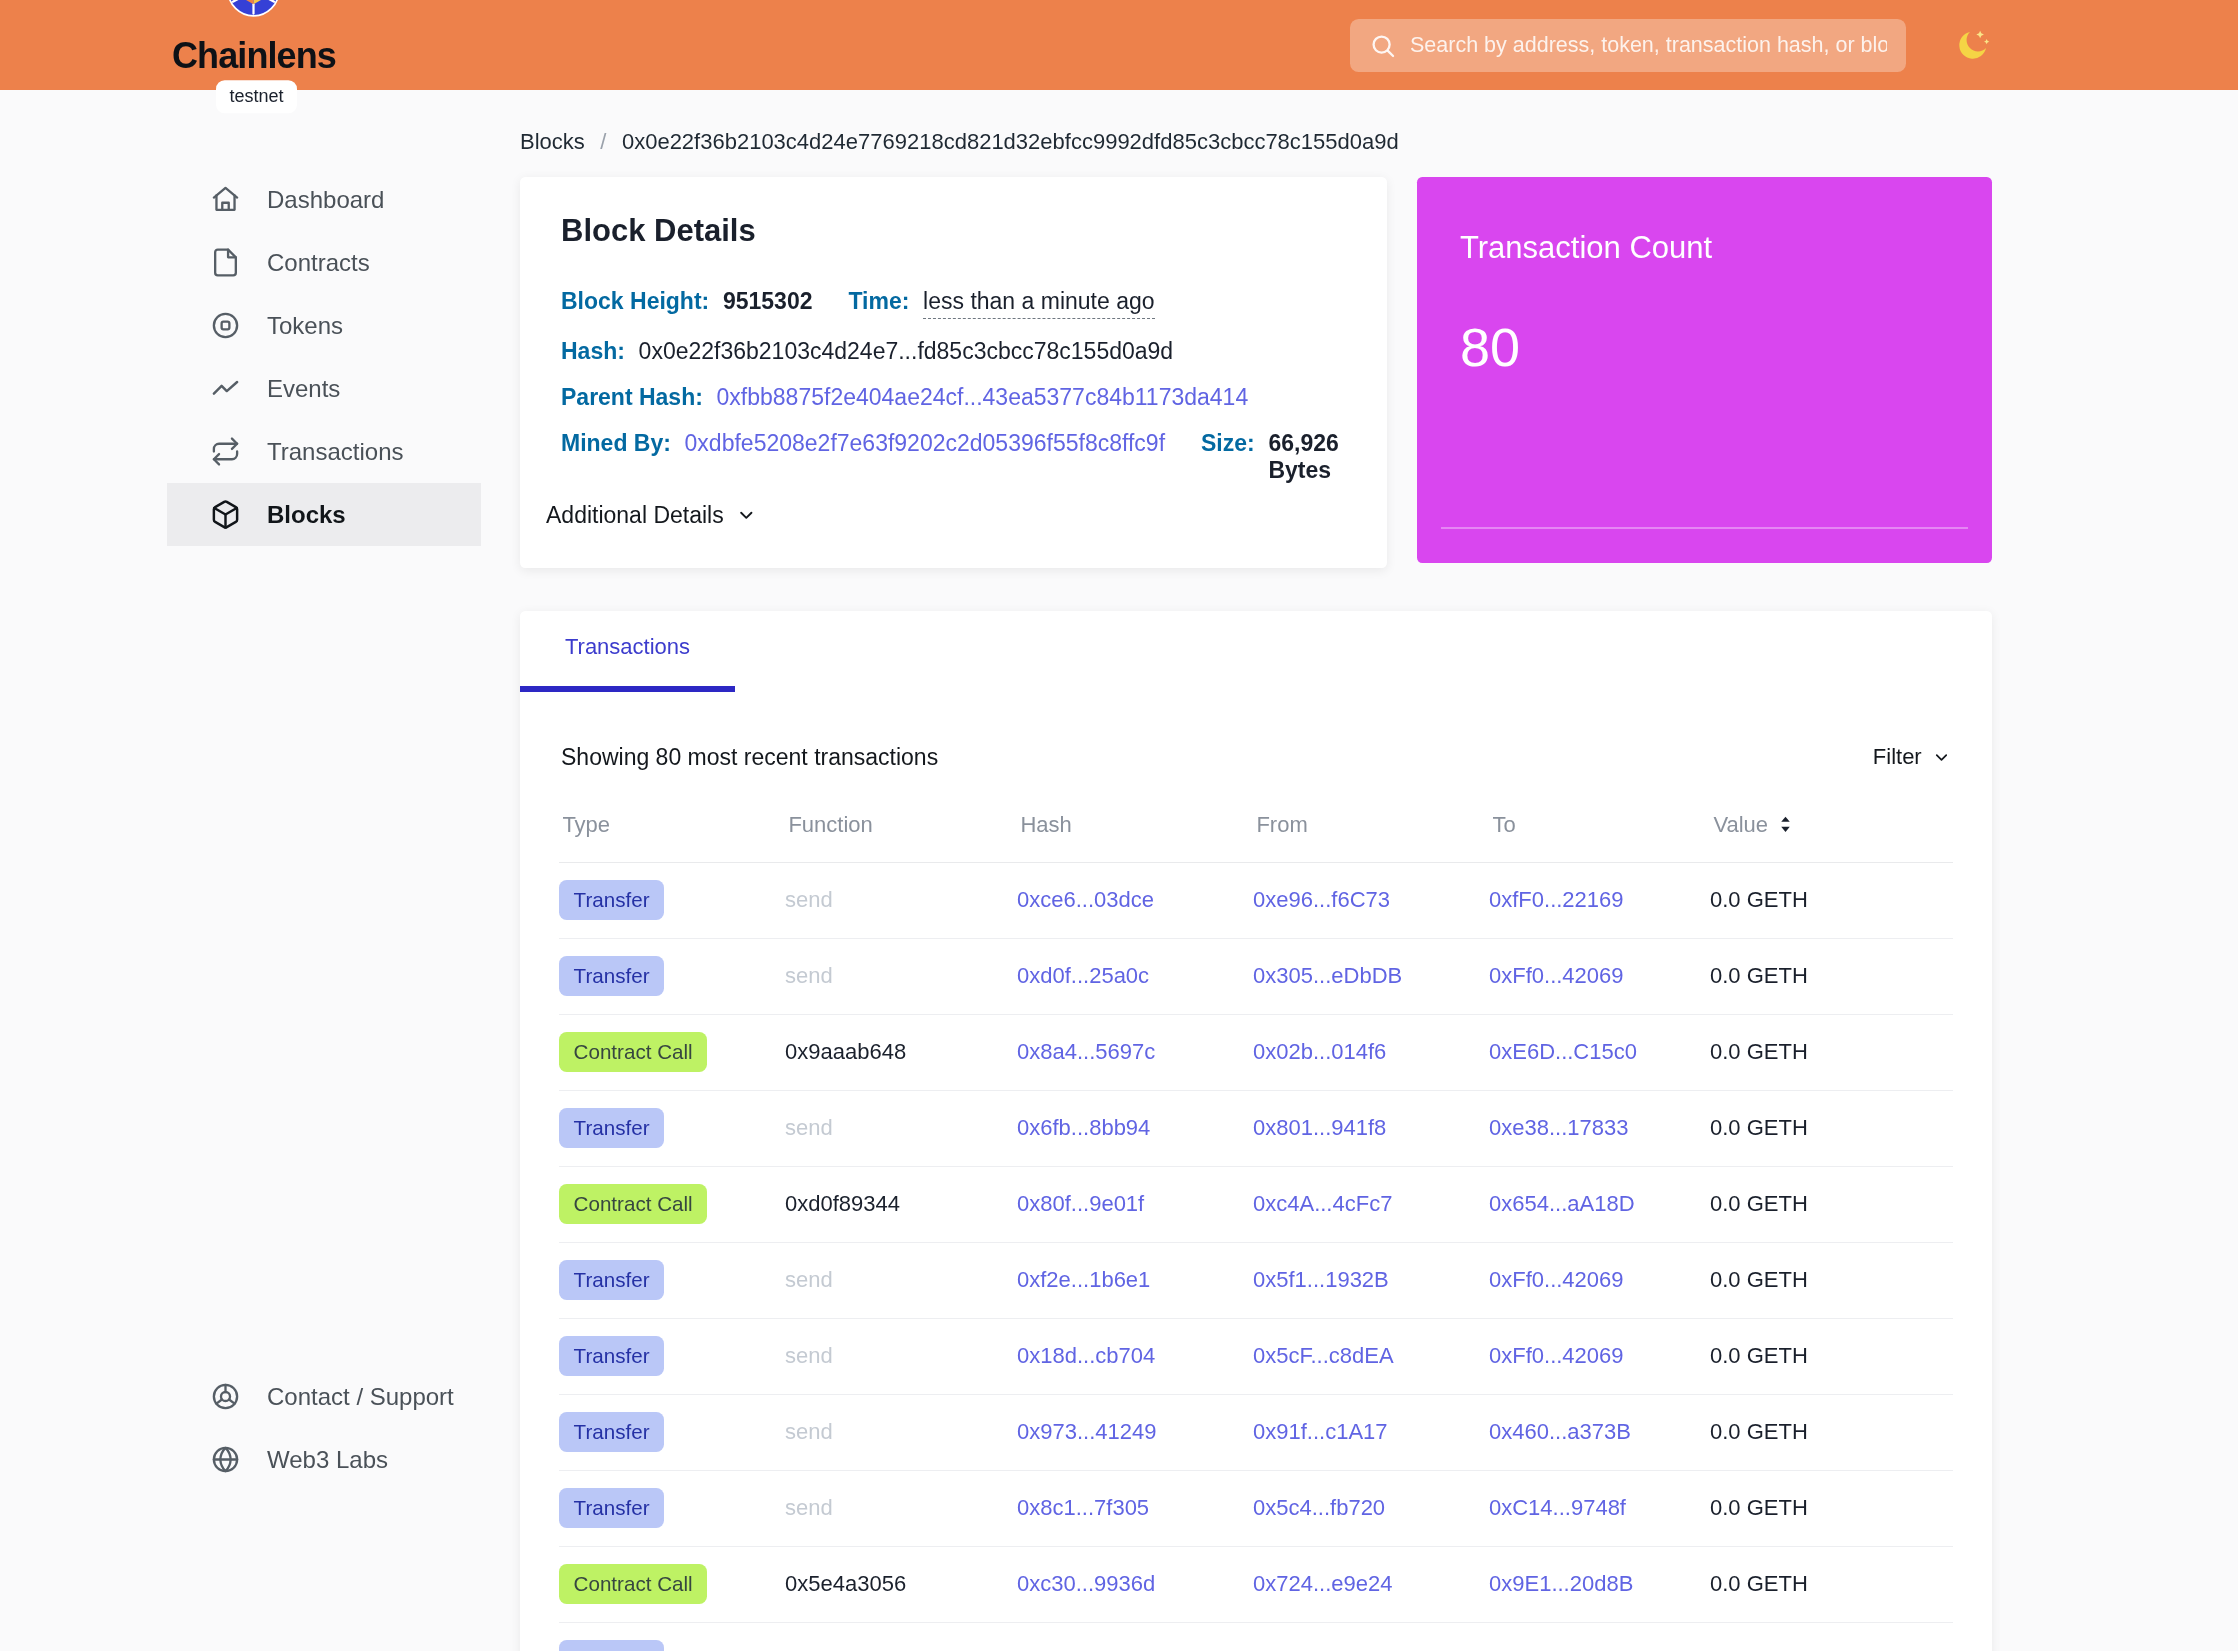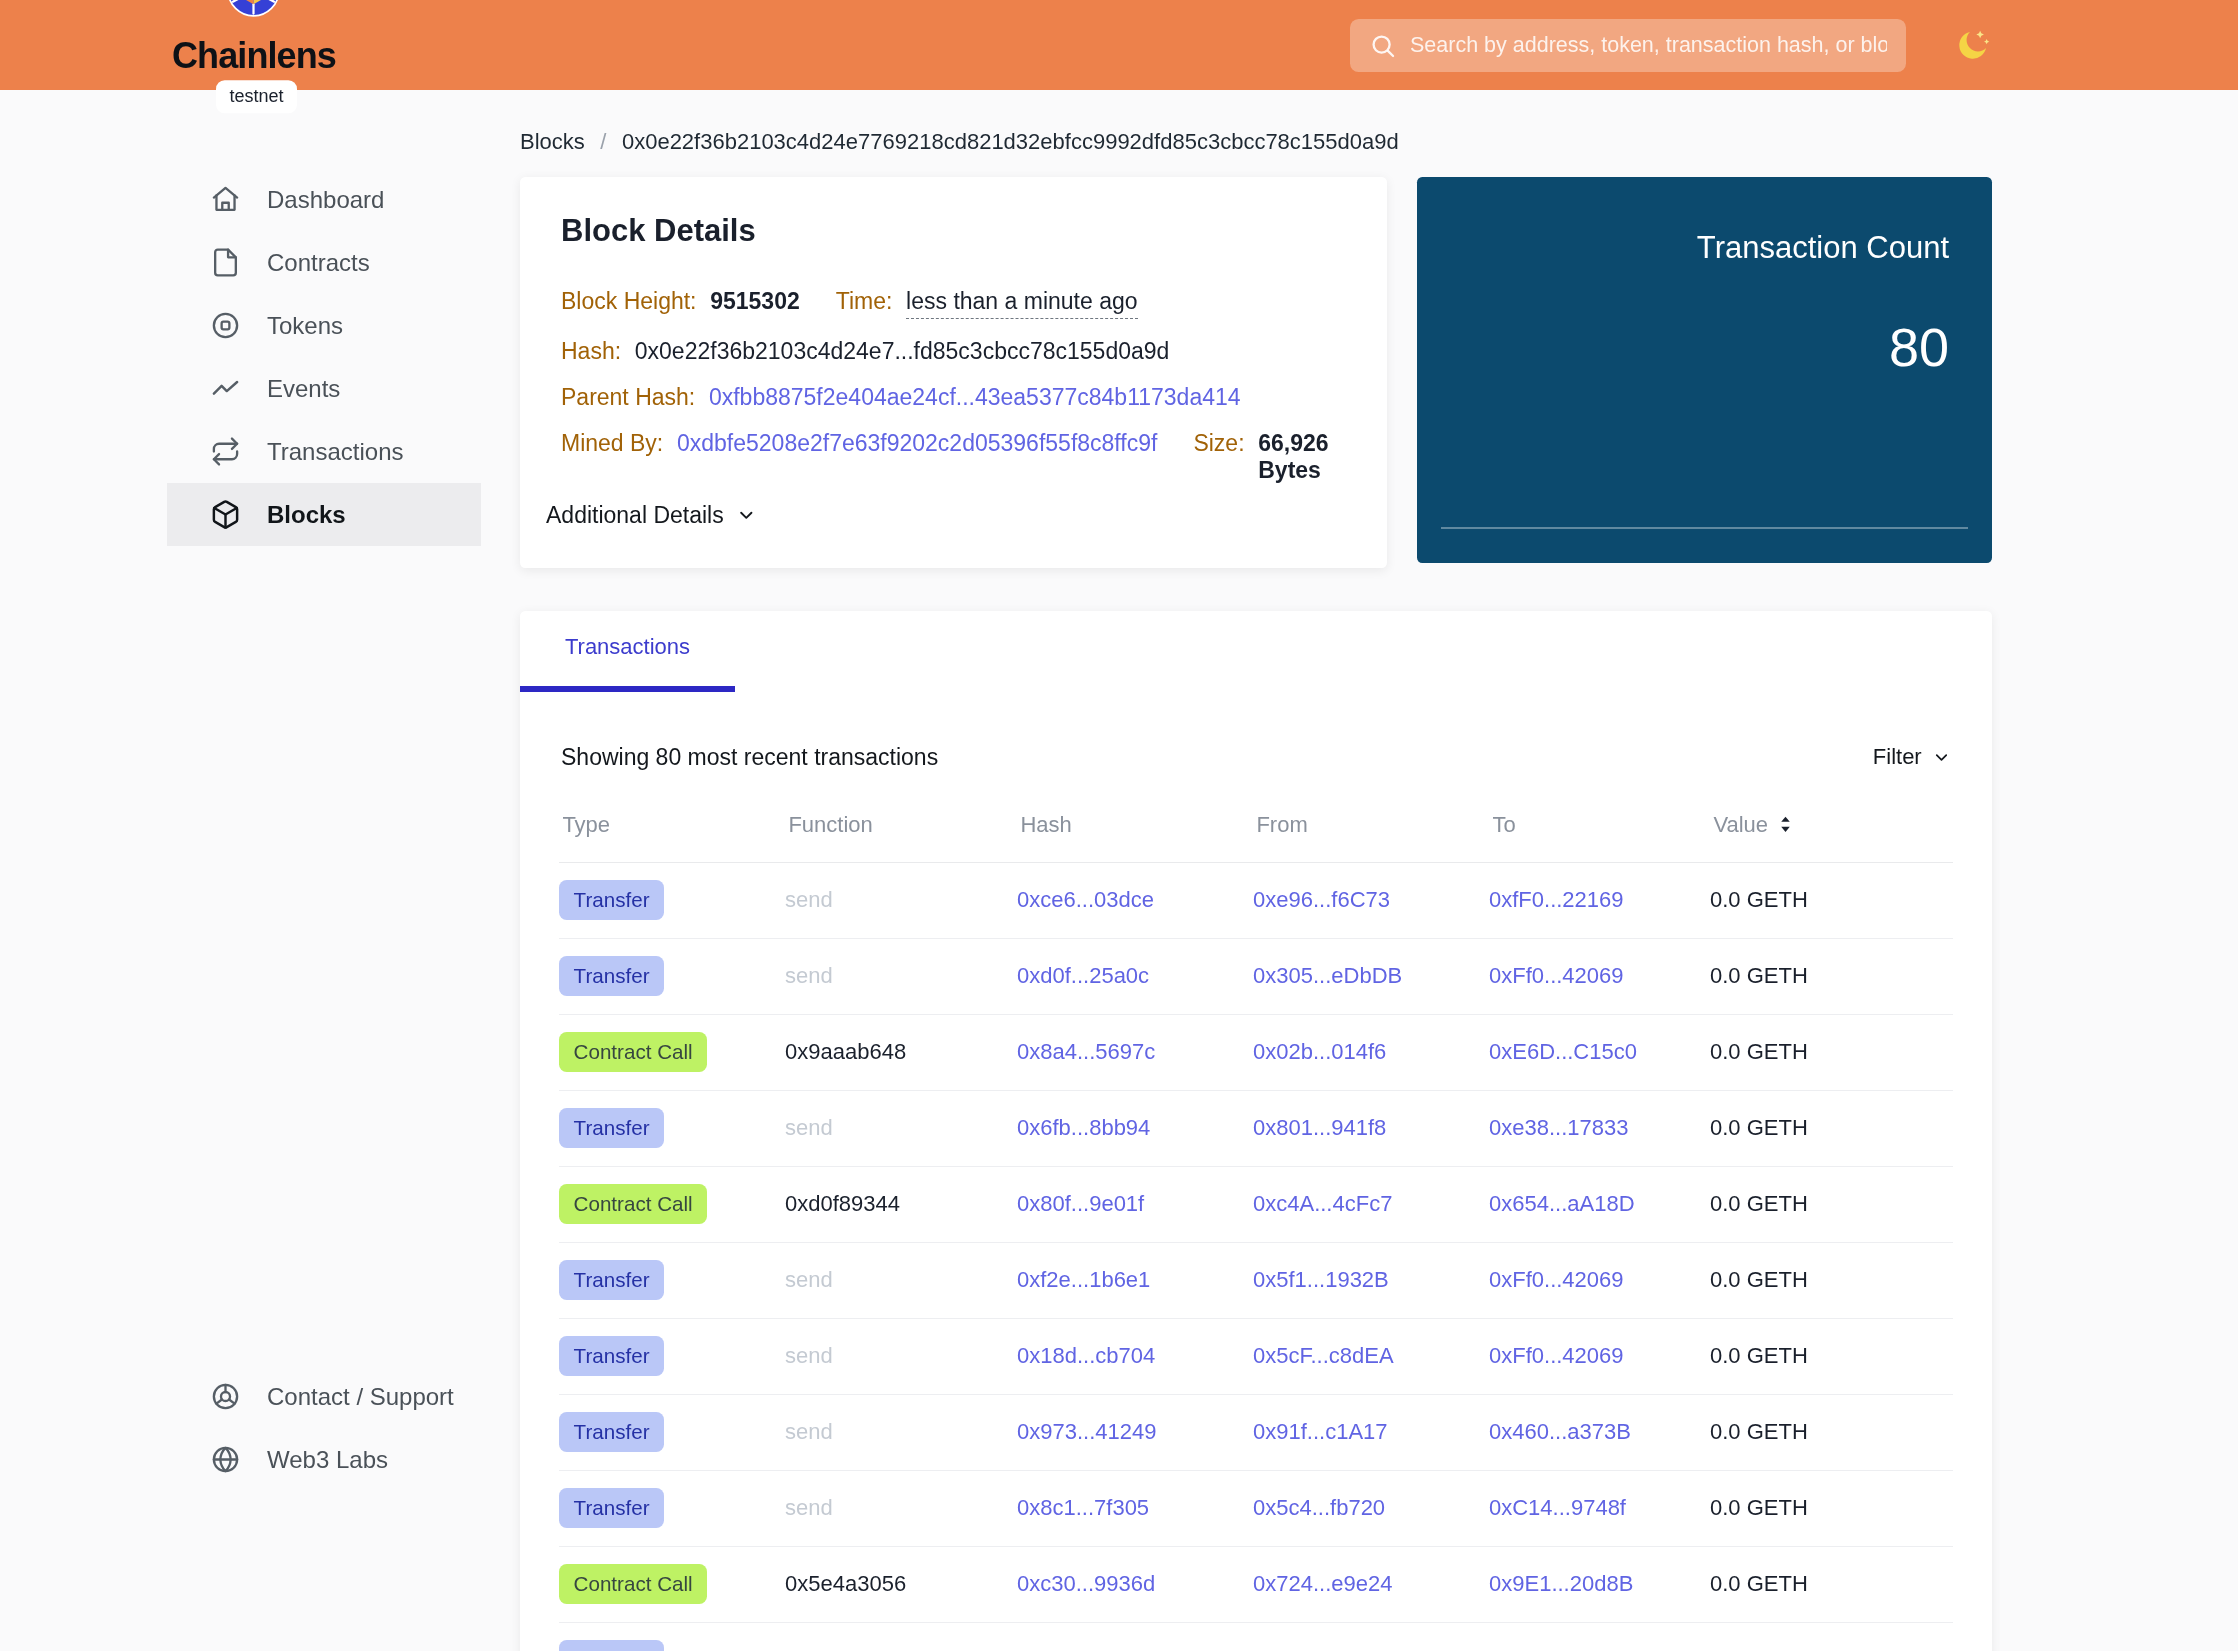--- a/index.html
+++ b/index.html
@@ -59,33 +59,33 @@
   .breadcrumb .crumb-current { color:#1f2933; }
 
   
   .cards-row { display:flex; gap:30px; margin-top:21.5px; }
   .details-card {
     width:867px; height:391px; background:#ffffff; border-radius:5.2px;
     box-shadow:0 2.6px 10.3px rgba(0,0,0,0.07); padding:36px 41px; position:relative;
   }
   .details-title { font-size:31px; font-weight:600; margin-bottom:39px; }
   .field-row { display:flex; align-items:baseline; font-size:23px; margin-bottom:19px; }
-  .f-label { color:#a16207; margin-right:13.7px; white-space:nowrap; }
+  .f-label { color:#0369a1; margin-right:13.7px; white-space:nowrap;font-weight:bold; }
   .f-gap { width:36px; flex:0 0 36px; }
   .f-strong { font-weight:700; }
   .f-link { color:#6064e3; cursor:pointer; }
   .f-time { border-bottom:1.7px dashed #6f7780; padding-bottom:3.4px;text-align:center; }
   .additional-details {
     position:absolute; left:26px; bottom:39px;
     display:flex; align-items:center; gap:12px;
     font-size:23px; font-weight:500; cursor:pointer; color:#14181d;
   }
   .count-card {
-    width:575px; height:386px; background:#0c4a6e; border-radius:5.2px;
-    color:#ffffff; padding:53px 43px 0; position:relative;text-align:right;
+    width:575px; height:386px; background:#d946ef; border-radius:5.2px;
+    color:#ffffff; padding:53px 43px 0; position:relative;
   }
   .count-title { font-size:31px; font-weight:500; }
   .count-value { font-size:54px; font-weight:400; margin-top:50px; }
   .count-line { position:absolute; bottom:34px; left:24px; right:24px; height:1.7px; background:rgba(255,255,255,0.35); }
 
   
   .tx-card {
     margin-top:43px; background:#ffffff; border-radius:5.2px;
     box-shadow:0 2.6px 10.3px rgba(0,0,0,0.07); height:1082px; overflow:hidden;
   }

